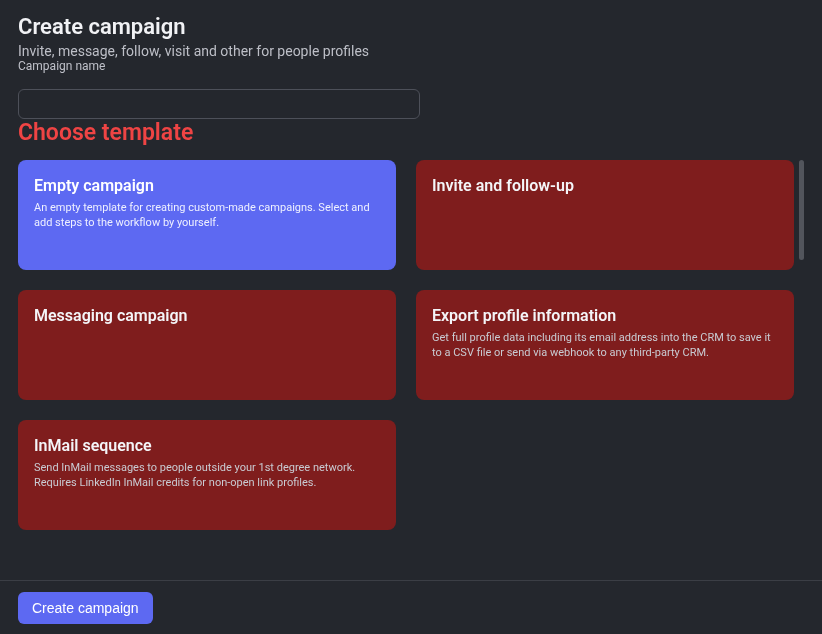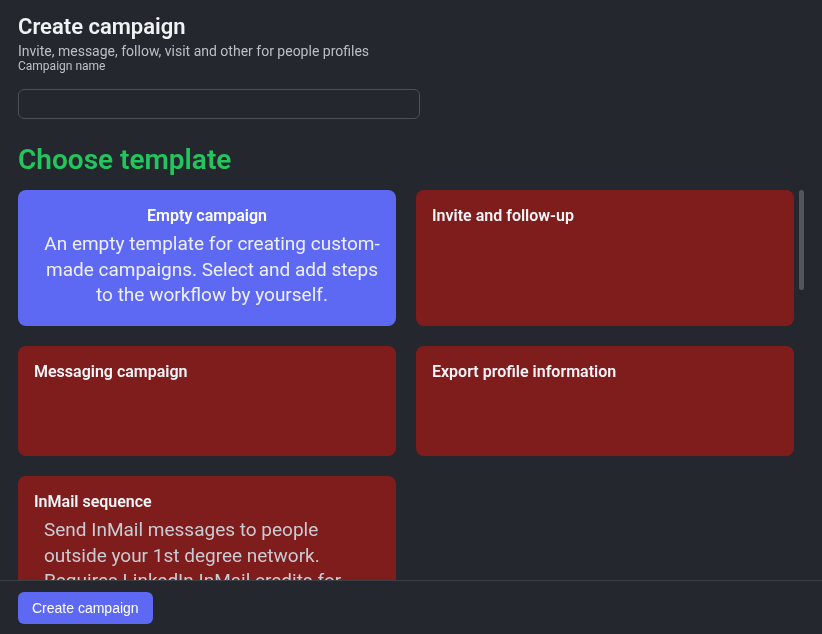--- a/index.html
+++ b/index.html
@@ -38,24 +38,23 @@
       height: 30px;
       background: #24272d;
       border: 1px solid #4d5059;
       border-radius: 6px;
       padding: 6px 10px;
       color: #e6e7eb;
       font-size: 14px;
       outline: none;
     }
     .section-title {
-      font-size: 28px;
+      font-size: 23px;
       font-weight: 600;
-      color: #22c55e;
-      margin-top: 24px;
+      color: #ef4444;
       margin-bottom: 14px;
     }
     .scroll-area {
       position: relative;
       height: 372px;
       padding-right: 10px;
     }
     .scrollbar-track {
       position: absolute;
       right: 0;
@@ -72,34 +71,32 @@
     }
     .card {
       background: #7f1d1d;
       border-radius: 8px;
       padding: 16px 16px 18px 16px;
       min-height: 110px;
       cursor: pointer;
     }
     .card.selected {
       background: #5d69f2;
-      text-align: center;
     }
     .card-title {
       font-size: 16px;
       font-weight: 600;
       margin-bottom: 6px;
       color: #f4f5f8;
     }
     .card.selected .card-title { color: #ffffff; }
     .card-desc {
-      font-size: 19px;
+      font-size: 11px;
       line-height: 1.35;
       color: #c9cbd2;
-      margin-left: 10px;
     }
     .card.selected .card-desc { color: #eef0ff; }
     .footer {
       position: absolute;
       left: 0;
       right: 0;
       bottom: 0;
       height: 54px;
       background: #24272d;
       border-top: 1px solid #3b3e45;
@@ -138,20 +135,21 @@
           <div class="card-desc">An empty template for creating custom-made campaigns. Select and add steps to the workflow by yourself.</div>
         </div>
         <div class="card">
           <div class="card-title">Invite and follow-up</div>
         </div>
         <div class="card">
           <div class="card-title">Messaging campaign</div>
         </div>
         <div class="card">
           <div class="card-title">Export profile information</div>
+          <div class="card-desc">Get full profile data including its email address into the CRM to save it to a CSV file or send via webhook to any third-party CRM.</div>
         </div>
         <div class="card">
           <div class="card-title">InMail sequence</div>
           <div class="card-desc">Send InMail messages to people outside your 1st degree network. Requires LinkedIn InMail credits for non-open link profiles.</div>
         </div>
       </div>
   </div>
 </div>
 
 <div class="footer">

